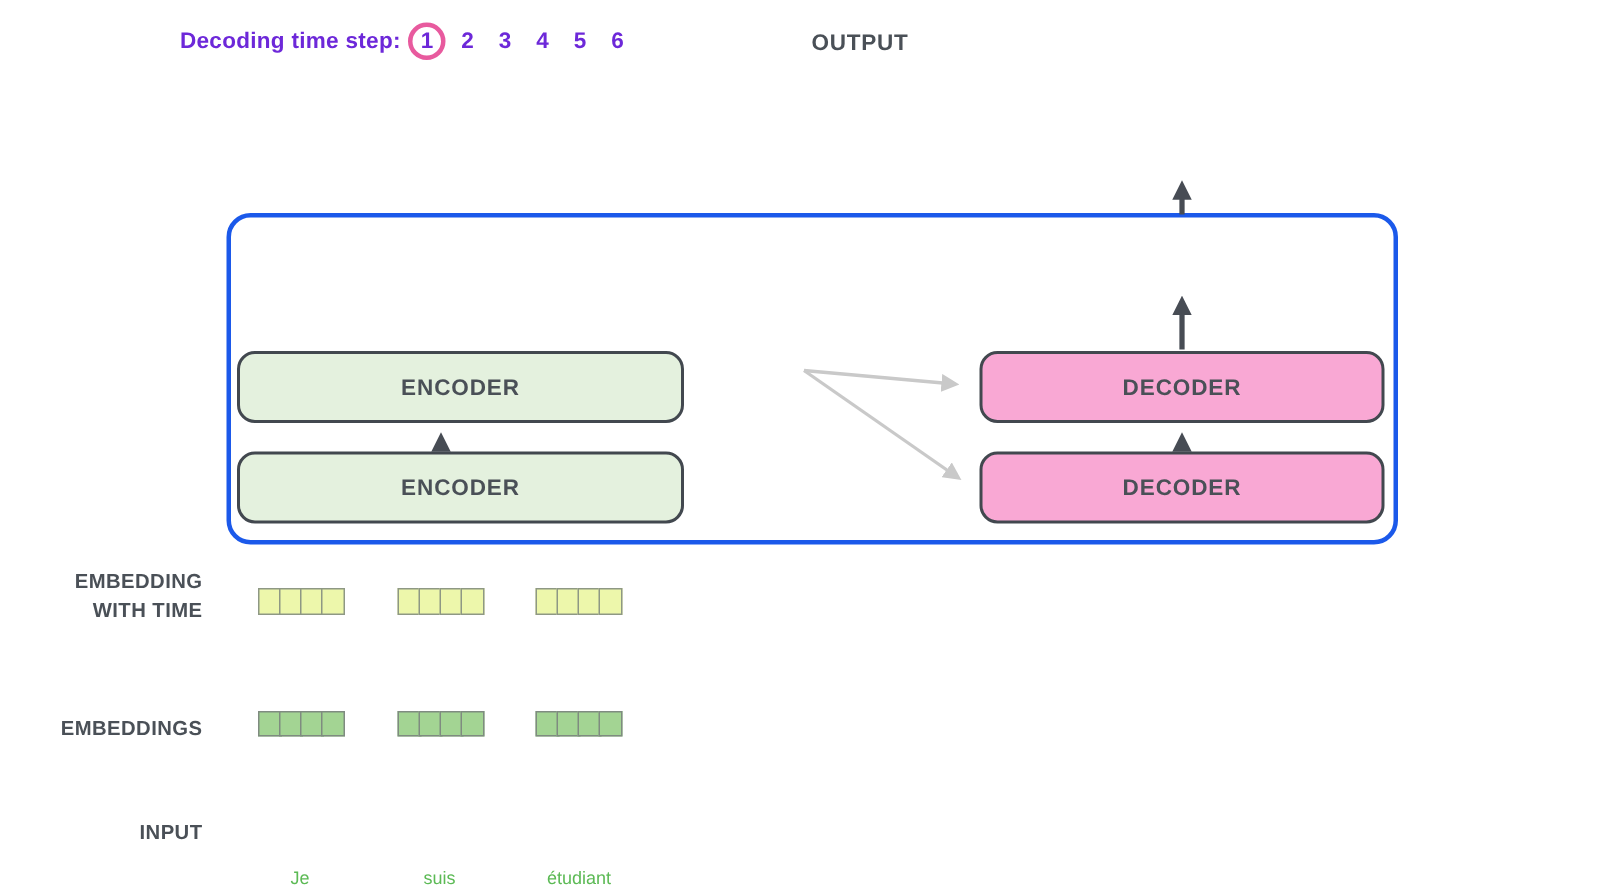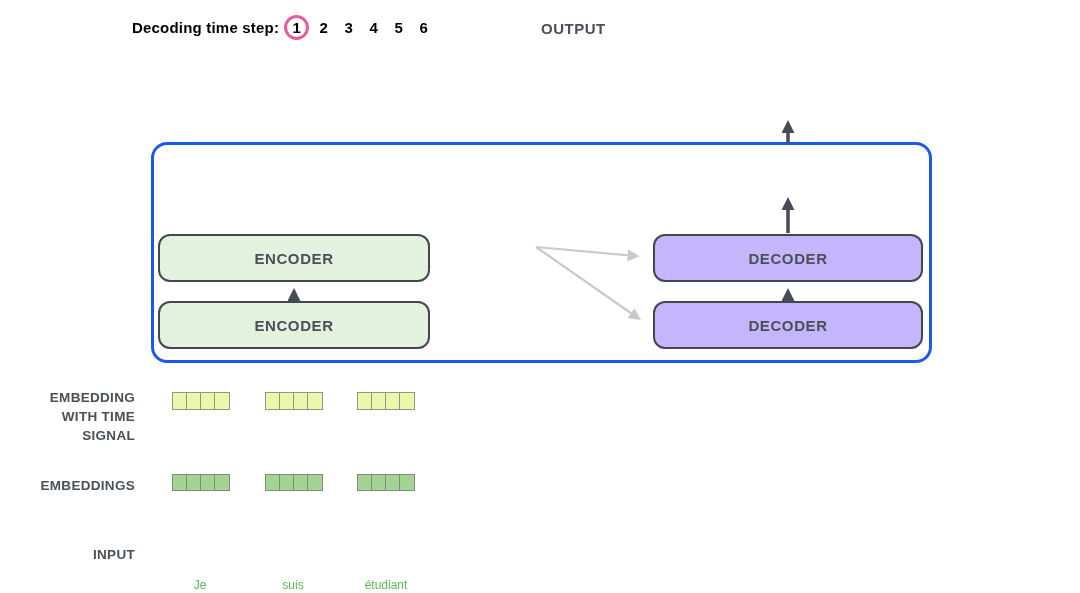--- a/index.html
+++ b/index.html
@@ -14,24 +14,23 @@
   }
 
   
   .steps-row {
     position: absolute;
     left: 120px;
     top: 13px;
     display: flex;
     align-items: center;
     height: 28px;
-    color: #000000;
-    font-size: 15px;
-    font-weight: bold;
-    margin-left: 12px;
+    color: #6d28d9;
+    font-size: 15px;
+    font-weight: bold;
   }
   .steps-row .step-label { margin-right: 3px; letter-spacing: 0.2px; }
   .step {
     display: inline-flex;
     align-items: center;
     justify-content: center;
     min-width: 12px;
     margin: 0 6.5px;
     text-align: center;
   }
@@ -63,31 +62,31 @@
     border-radius: 16px;
     background: transparent;
   }
 
   
   .block {
     position: absolute;
     display: flex;
     align-items: center;
     justify-content: center;
-    width: 272px;
+    width: 298px;
     height: 48px;
     border: 2.5px solid #42484f;
     border-radius: 12px;
     font-size: 15px;
     font-weight: bold;
     letter-spacing: 0.6px;
     color: #4a5057;
   }
   .encoder { background: #e4f1de; left: 158px; }
-  .decoder { background: #c4b5fd; left: 653px; width: 270px; }
+  .decoder { background: #f9a8d4; left: 653px; width: 270px; }
   .block.row-top { top: 234px; }
   .block.row-bottom { top: 301px; }
   .linear-softmax {
     position: absolute;
     left: 653px;
     top: 152px;
     width: 270px;
     height: 38px;
     display: flex;
     align-items: center;
@@ -108,21 +107,21 @@
     position: absolute;
     left: 0;
     width: 135px;
     text-align: right;
     font-size: 13.5px;
     font-weight: bold;
     color: #4a5057;
     letter-spacing: 0.3px;
     line-height: 19px;
   }
-  .lbl-time { top: 388px; }
+  .lbl-time { top: 378px; }
   .lbl-emb { top: 476px; }
   .lbl-input { top: 545px; }
 
   
   .vec-group { position: absolute; display: flex; }
   .vec-cell {
     width: 15.5px;
     height: 18px;
     border: 1.5px solid #8e9884;
     margin-left: -1.5px;
@@ -205,21 +204,20 @@
 
     <line x1="788" y1="300" x2="788" y2="292" stroke="#474c54" stroke-width="3.5" marker-end="url(#arrowDark)"></line>
 
     <line x1="536" y1="247" x2="636" y2="256" stroke="#c9c9c9" stroke-width="2.2" marker-end="url(#arrowGray)"></line>
     <line x1="536" y1="247" x2="638" y2="318" stroke="#c9c9c9" stroke-width="2.2" marker-end="url(#arrowGray)"></line>
   </svg>
 
   <div class="row-label lbl-time">
     <div>EMBEDDING</div>
     <div>WITH TIME</div>
-    <div>SIGNAL</div>
   </div>
   <div class="row-label lbl-emb">EMBEDDINGS</div>
   <div class="row-label lbl-input">INPUT</div>
 
   <div class="vec-group row-time g1">
     <div class="vec-cell"></div>
       <div class="vec-cell"></div>
       <div class="vec-cell"></div>
       <div class="vec-cell"></div>
   </div>

